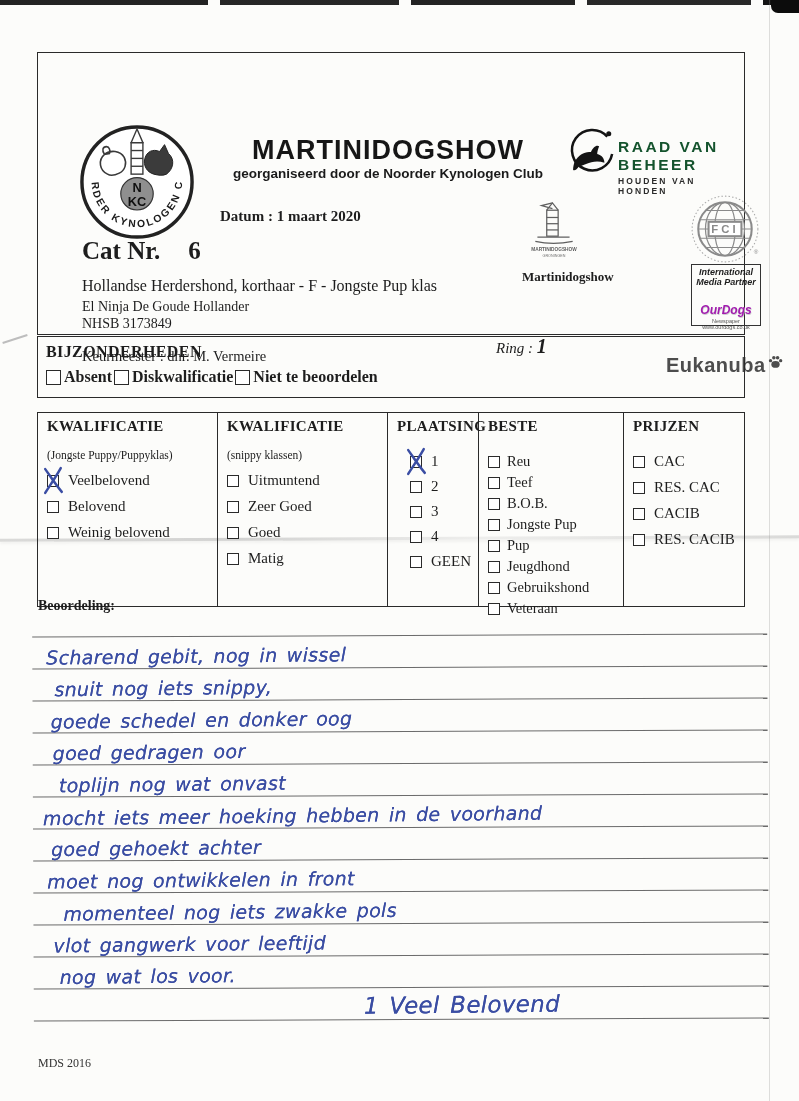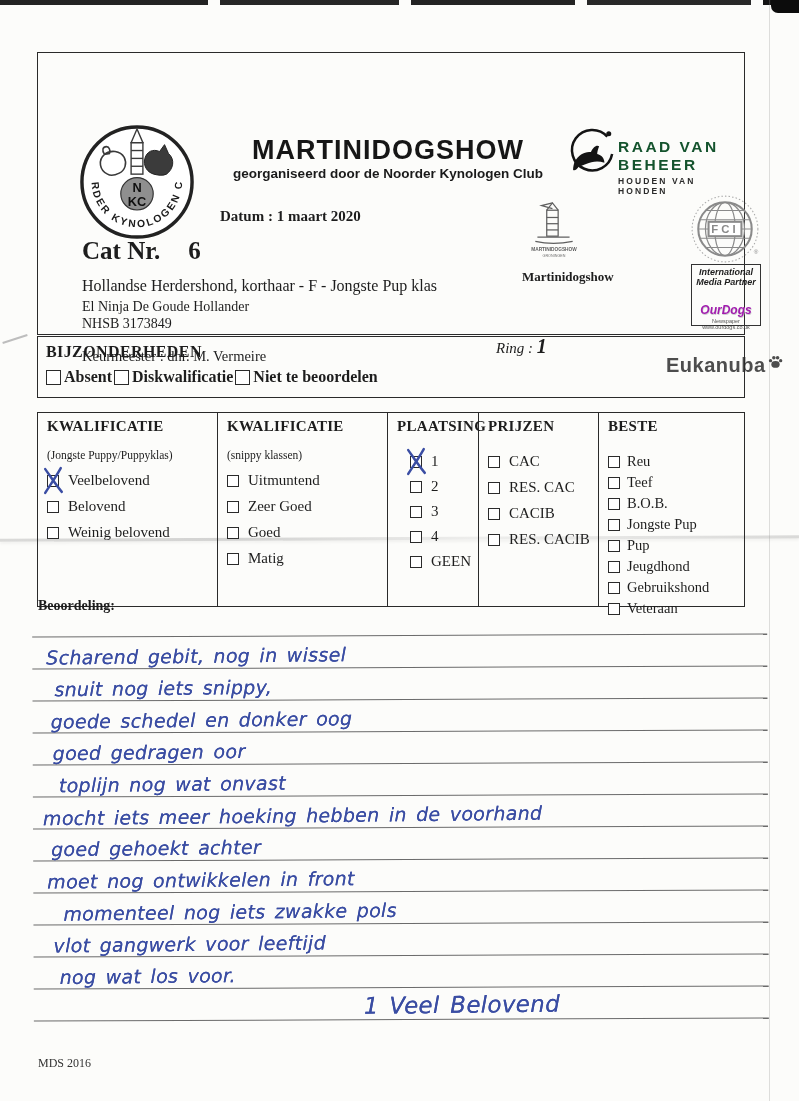--- a/index.html
+++ b/index.html
@@ -309,72 +309,72 @@
         </div>
         <div class="opt-row">
           <span class="opt-box"></span>
           <span>4</span>
         </div>
         <div class="opt-row">
           <span class="opt-box"></span>
           <span>GEEN</span>
         </div>
       </div>
+      <div class="qcol qcol-5 no-sub" style="width: 145px;">
+        <h3>BESTE</h3>
+        <div class="opt-row">
+          <span class="opt-box"></span>
+          <span>Reu</span>
+        </div>
+        <div class="opt-row">
+          <span class="opt-box"></span>
+          <span>Teef</span>
+        </div>
+        <div class="opt-row">
+          <span class="opt-box"></span>
+          <span>B.O.B.</span>
+        </div>
+        <div class="opt-row">
+          <span class="opt-box"></span>
+          <span>Jongste Pup</span>
+        </div>
+        <div class="opt-row">
+          <span class="opt-box"></span>
+          <span>Pup</span>
+        </div>
+        <div class="opt-row">
+          <span class="opt-box"></span>
+          <span>Jeugdhond</span>
+        </div>
+        <div class="opt-row">
+          <span class="opt-box"></span>
+          <span>Gebruikshond</span>
+        </div>
+        <div class="opt-row">
+          <span class="opt-box"></span>
+          <span>Veteraan</span>
+        </div>
+      </div>
       <div class="qcol qcol-4 no-sub" style="width: 120px;">
         <h3>PRIJZEN</h3>
         <div class="opt-row">
           <span class="opt-box"></span>
           <span>CAC</span>
         </div>
         <div class="opt-row">
           <span class="opt-box"></span>
           <span>RES. CAC</span>
         </div>
         <div class="opt-row">
           <span class="opt-box"></span>
           <span>CACIB</span>
         </div>
         <div class="opt-row">
           <span class="opt-box"></span>
           <span>RES. CACIB</span>
-        </div>
-      </div>
-      <div class="qcol qcol-5 no-sub" style="width: 145px;">
-        <h3>BESTE</h3>
-        <div class="opt-row">
-          <span class="opt-box"></span>
-          <span>Reu</span>
-        </div>
-        <div class="opt-row">
-          <span class="opt-box"></span>
-          <span>Teef</span>
-        </div>
-        <div class="opt-row">
-          <span class="opt-box"></span>
-          <span>B.O.B.</span>
-        </div>
-        <div class="opt-row">
-          <span class="opt-box"></span>
-          <span>Jongste Pup</span>
-        </div>
-        <div class="opt-row">
-          <span class="opt-box"></span>
-          <span>Pup</span>
-        </div>
-        <div class="opt-row">
-          <span class="opt-box"></span>
-          <span>Jeugdhond</span>
-        </div>
-        <div class="opt-row">
-          <span class="opt-box"></span>
-          <span>Gebruikshond</span>
-        </div>
-        <div class="opt-row">
-          <span class="opt-box"></span>
-          <span>Veteraan</span>
         </div>
       </div>
     </div>
 
   <div class="beo-label">Beoordeling:</div>
   <div class="ruling">
       <div class="rule-row spacer"></div>
       <div class="rule-row">
         <span class="hw" style="margin-left: 14px;">Scharend gebit, nog in wissel</span>
       </div>

